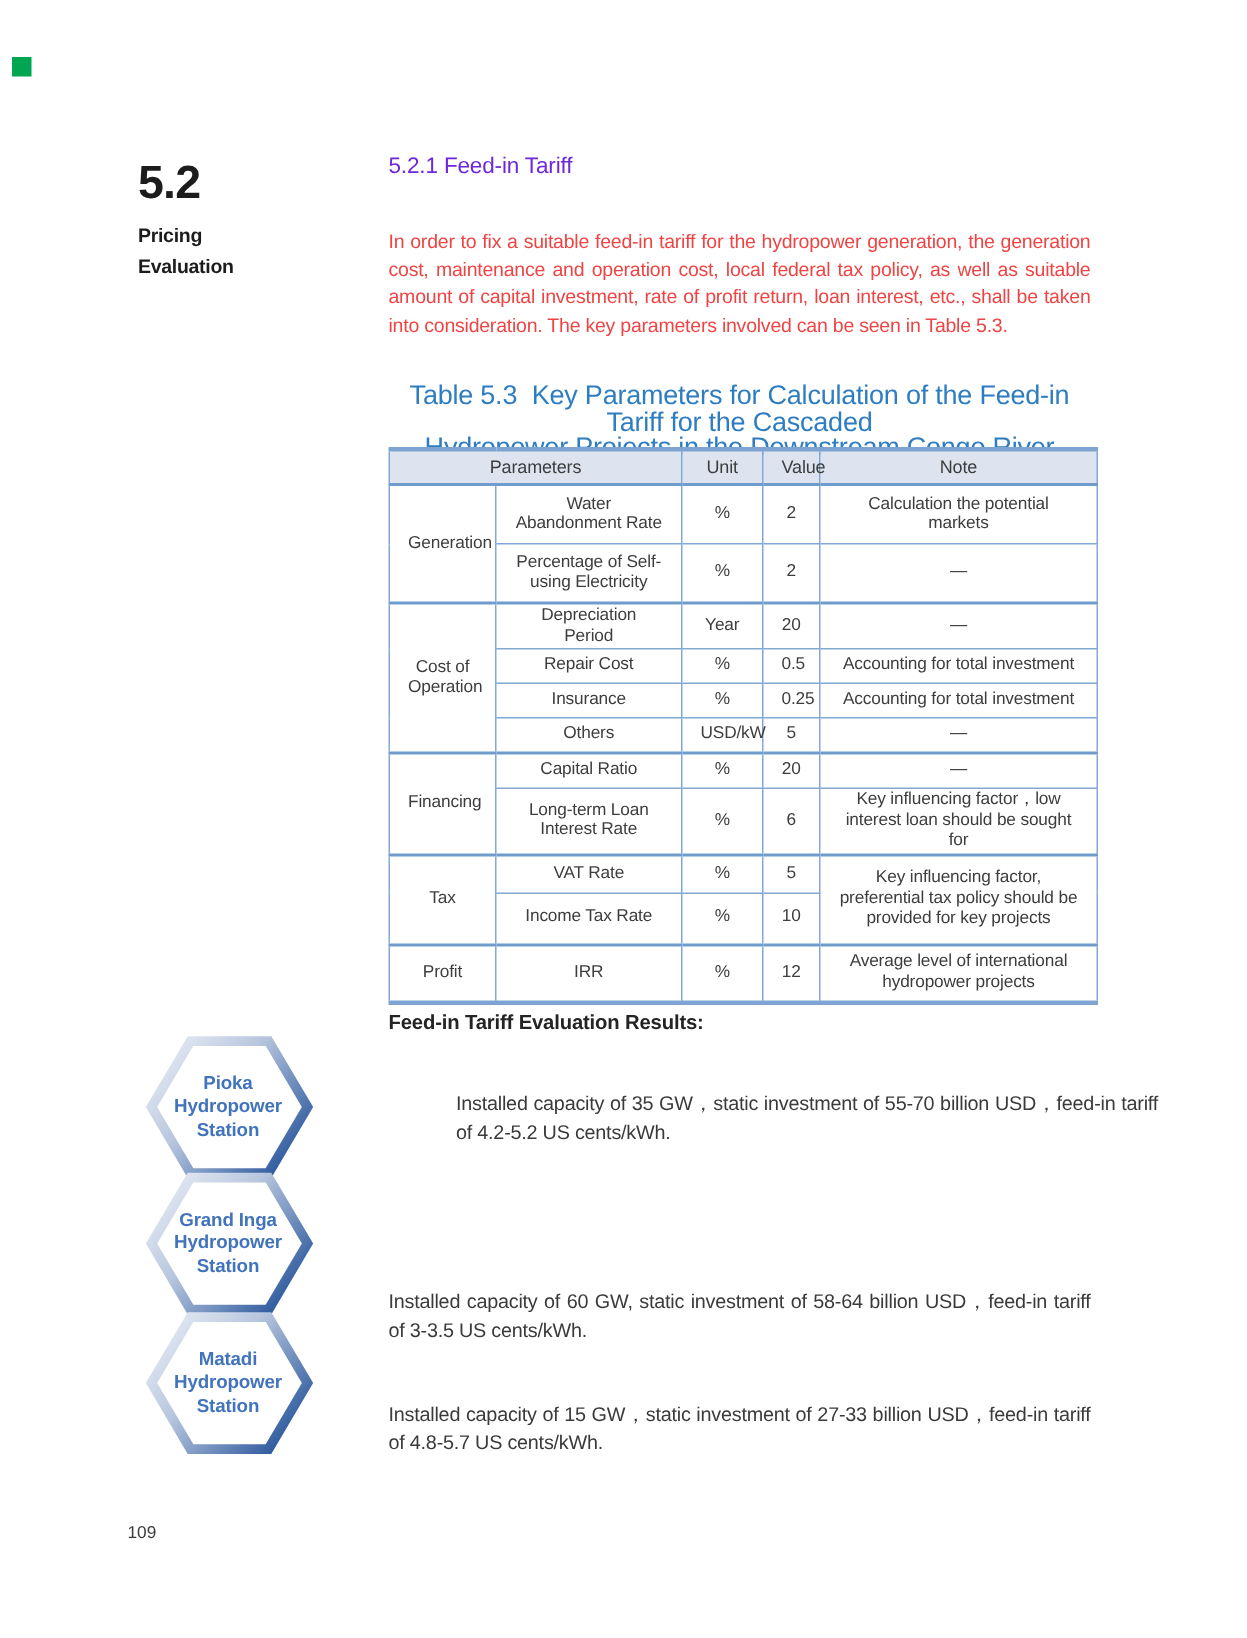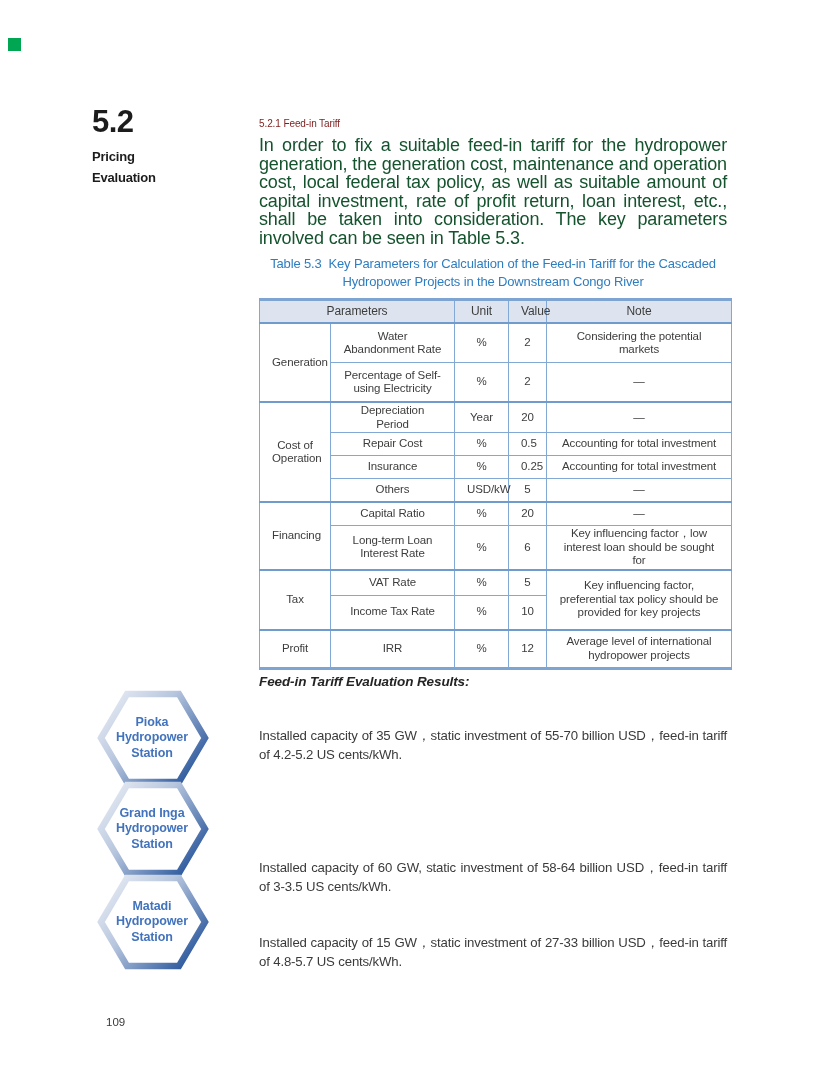--- a/index.html
+++ b/index.html
@@ -3,48 +3,48 @@
 <meta charset="utf-8">
 <style>
   html,body{margin:0;padding:0;background:#ffffff;}
   .page{
     position:relative;width:831px;height:1048px;background:#ffffff;overflow:hidden;
     font-family:"Liberation Sans","DejaVu Sans",sans-serif;color:#3d3d3d;
   }
   .corner-square{position:absolute;left:8px;top:38px;width:13px;height:13px;background:#00a651;}
   .section-number{position:absolute;left:92px;top:104px;font-size:31px;font-weight:bold;color:#1c1c1c;letter-spacing:-0.5px;}
   .section-title{position:absolute;left:92px;top:146px;font-size:13px;font-weight:bold;color:#1c1c1c;line-height:21px;white-space:pre-line;letter-spacing:-0.2px;}
-  .subsection-heading{position:absolute;left:259px;top:118px;font-size:10px;color:#7f1d1d;letter-spacing:-0.1px;}
-  .intro-paragraph{position:absolute;left:259px;top:136px;width:468px;font-size:18px;line-height:18.6px;text-align:justify;letter-spacing:-0.15px;color:#14532d;}
-  .table-caption{position:absolute;left:259px;top:255px;width:468px;font-size:13px;line-height:17.5px;color:#2e7dc1;text-align:center;white-space:pre-line;letter-spacing:-0.15px;}
+  .subsection-heading{position:absolute;left:259px;top:102px;font-size:15px;color:#6d28d9;letter-spacing:-0.1px;}
+  .intro-paragraph{position:absolute;left:259px;top:152px;width:468px;font-size:13px;line-height:18.6px;text-align:justify;letter-spacing:-0.15px;color:#ef4444;}
+  .table-caption{position:absolute;left:259px;top:255px;width:468px;font-size:18px;line-height:17.5px;color:#2e7dc1;text-align:center;white-space:pre-line;letter-spacing:-0.15px;}
   table.params{
     position:absolute;left:259px;top:298px;width:472px;border-collapse:collapse;table-layout:fixed;
     font-size:11.5px;color:#3d3d3d;
     border-top:3px solid #7ea5d2;border-bottom:3px solid #7ea5d2;
   }
   table.params th,table.params td{
     border:1px solid #82a8d4;text-align:center;vertical-align:middle;
     padding:1px 12px;font-weight:normal;line-height:13.5px;letter-spacing:-0.1px;
   }
   table.params thead th{background:#dee4ef;font-size:12px;height:19px;border-bottom:2px solid #6f9ccd;}
   tr.gb>td{border-top:2px solid #6f9ccd;}
   tr.r38>td{height:36px;} tr.r22>td{height:20px;margin-left:44px;} tr.r24>td{height:22px;}
   tr.r33>td{height:31px;text-align:center;} tr.r36>td{height:34px;}
-  .results-heading{position:absolute;left:259px;top:674px;font-size:13.5px;font-weight:bold;color:#242424;letter-spacing:-0.1px;font-style:italic;}
+  .results-heading{position:absolute;left:259px;top:674px;font-size:13.5px;font-weight:bold;color:#242424;letter-spacing:-0.1px;}
   .result-para{position:absolute;left:259px;width:468px;font-size:13.2px;line-height:19px;text-align:justify;letter-spacing:-0.15px;color:#3a3a3a;}
-  .result-para.p1{top:726px;} .result-para.p2{top:818px;margin-top:40px;} .result-para.p3{top:909px;margin-top:24px;}
+  .result-para.p1{top:726px;margin-left:45px;} .result-para.p2{top:818px;margin-top:40px;} .result-para.p3{top:909px;margin-top:24px;}
   .badge{position:absolute;left:96px;width:114px;height:98px;}
   .badge.b1{top:689px;} .badge.b2{top:780px;} .badge.b3{top:873px;}
   .badge svg{position:absolute;left:0;top:0;}
   .badge-text{
     position:absolute;left:6px;top:0;width:100px;height:98px;
     display:flex;align-items:center;justify-content:center;text-align:center;
     font-weight:bold;font-size:12.5px;line-height:15.5px;color:#4273bd;white-space:pre-line;letter-spacing:-0.1px;
   }
-  .page-number{position:absolute;left:106px;top:1016px;font-size:11.5px;color:#3a3a3a;}
+  .page-number{position:absolute;left:85px;top:1016px;font-size:11.5px;color:#3a3a3a;}
 </style>
 </head>
 <body>
 
 <div class="page">
 
   <div class="corner-square"></div>
 
   <div class="section-number">5.2</div>
   <div class="section-title">Pricing
@@ -71,21 +71,21 @@
         <th>Value</th>
         <th>Note</th>
       </tr>
     </thead>
     <tbody>
       <tr class="r38">
         <td rowspan="2">Generation</td>
         <td>Water Abandonment Rate</td>
         <td>%</td>
         <td>2</td>
-        <td>Considering the potential markets</td>
+        <td>Calculation the potential markets</td>
       </tr>
       <tr class="r38">
         <td>Percentage of Self-using Electricity</td>
         <td>%</td>
         <td>2</td>
         <td>—</td>
       </tr>
       <tr class="r22 gb">
         <td rowspan="4">Cost of Operation</td>
         <td>Depreciation Period</td>

